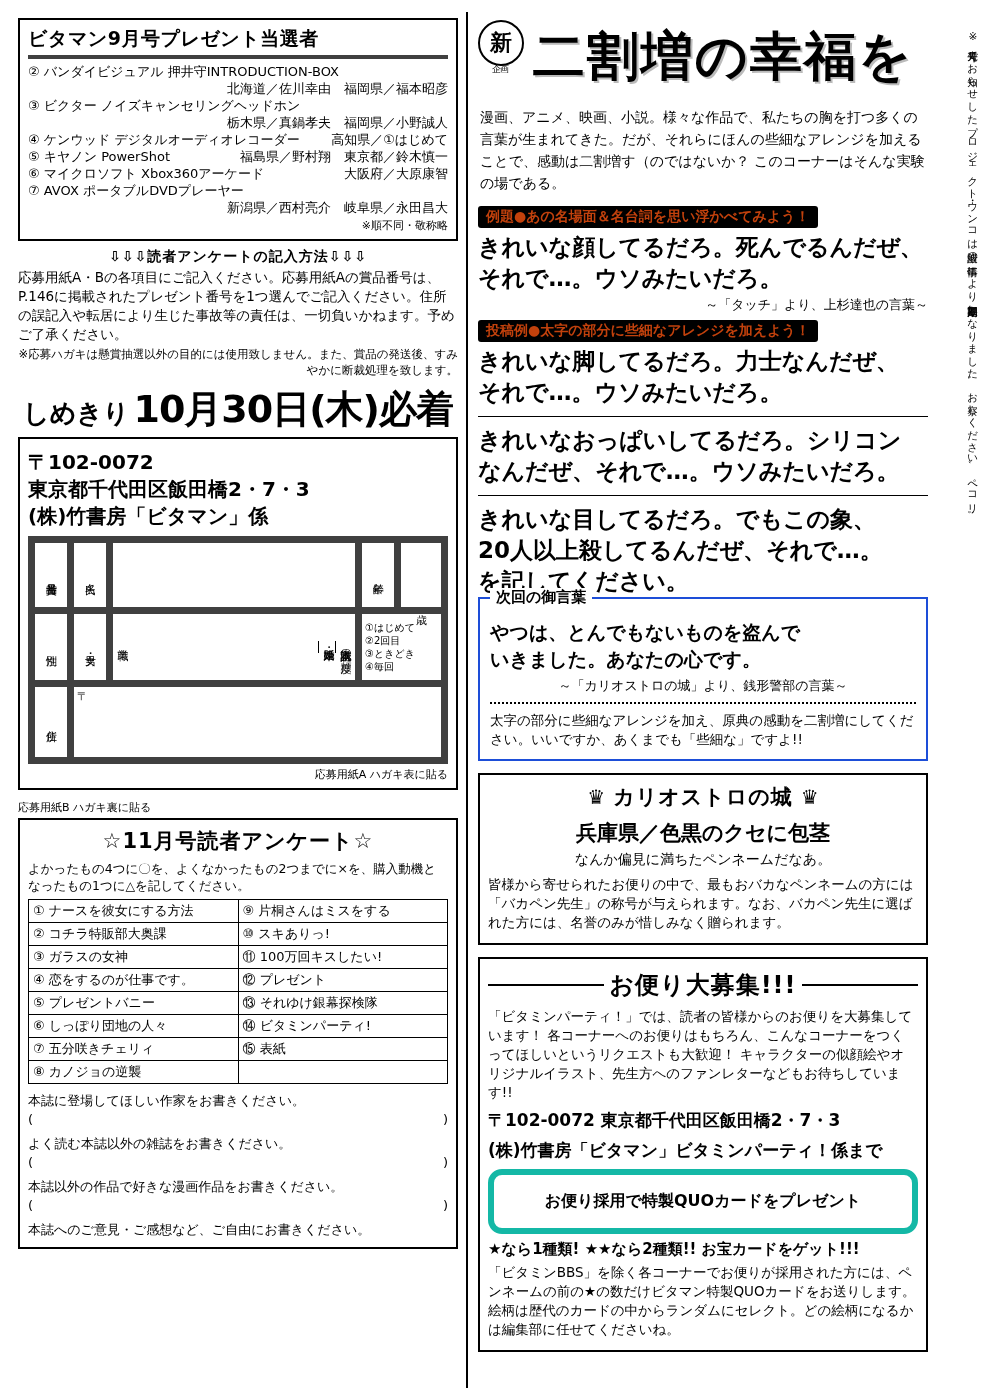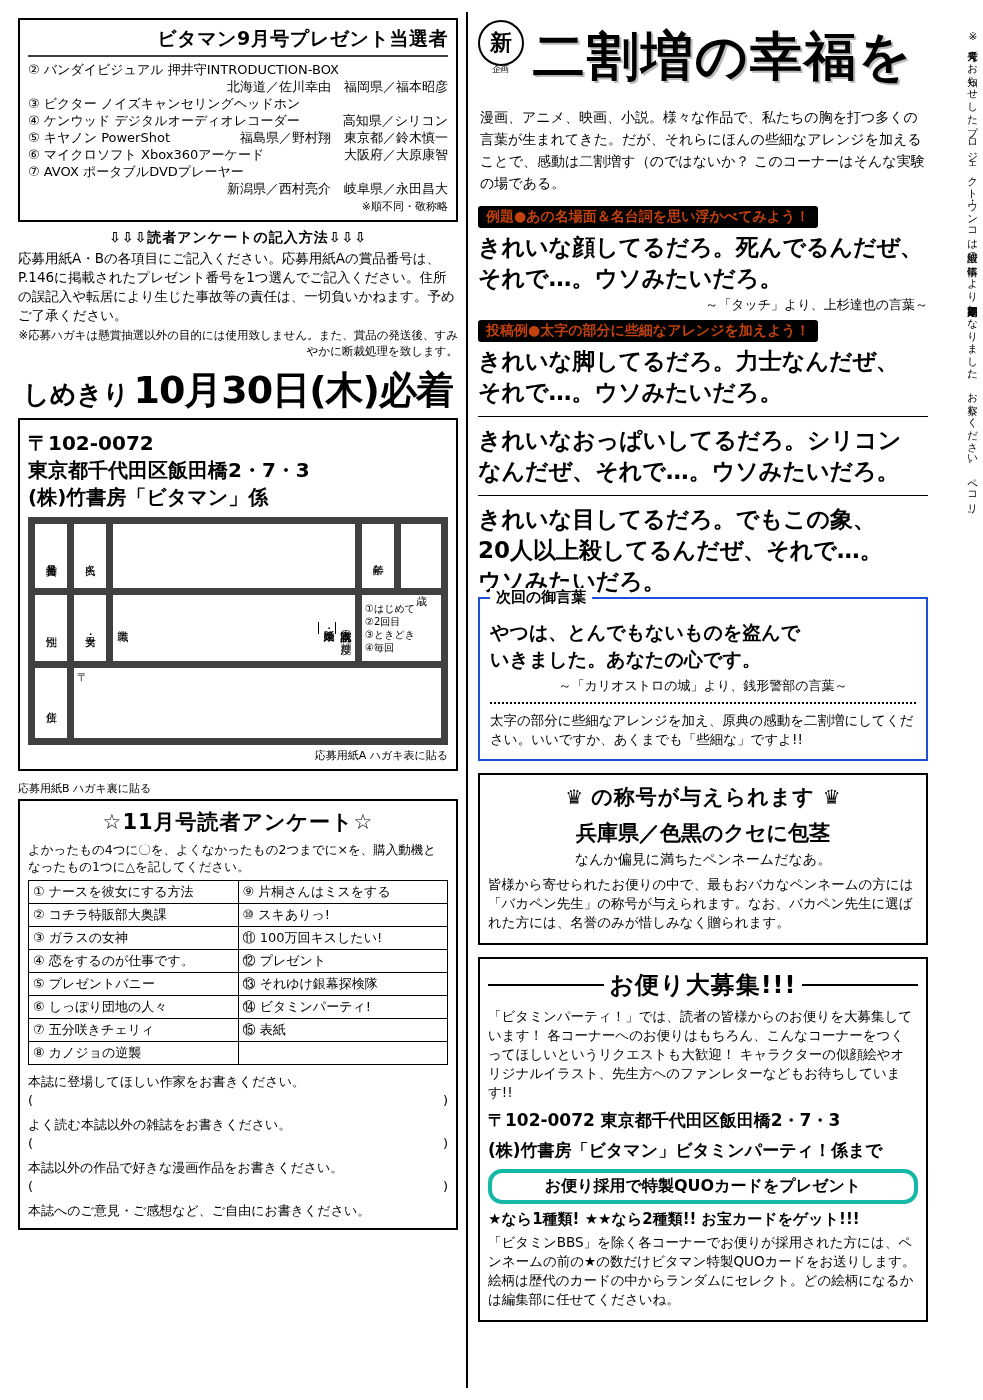--- a/index.html
+++ b/index.html
@@ -21,22 +21,22 @@
     writing-mode:vertical-rl;text-orientation:upright;
     font-size:10.5px;line-height:13px;letter-spacing:.5px;
   }
 
   
   .box{border:2px solid #000;box-sizing:border-box;}
 
   
   .winners{padding:4px 8px 6px 8px;}
   .winners h2{
-    margin:2px 0 4px 0;font-size:19px;text-align:right;font-weight:bold;
-    letter-spacing:.5px;border-bottom:2px solid #404040;padding-bottom:3px;
+    margin:2px 0 4px 0;font-size:19px;text-align:left;font-weight:bold;
+    letter-spacing:.5px;border-bottom:4px solid #404040;padding-bottom:3px;
   }
   .wrow{display:flex;font-size:13px;line-height:17px;white-space:nowrap;}
   .wrow .t{flex:1;}
   .wrow .n{text-align:right;}
   .wsub{font-size:13px;line-height:17px;text-align:right;}
   .wnote{font-size:11px;text-align:right;margin-top:2px;}
 
   
   .howto{margin-top:7px;}
   .howto .title{font-size:14px;font-weight:bold;text-align:center;letter-spacing:1px;}
@@ -107,22 +107,22 @@
   .penname{text-align:center;font-size:21px;font-weight:bold;margin:8px 0 4px;}
   .penline{text-align:center;font-size:14px;margin-bottom:6px;}
   .sect p{font-size:13.5px;line-height:19px;margin:3px 0;}
 
   
   .otayori-h{display:flex;align-items:center;justify-content:center;gap:6px;margin:2px 0 6px;}
   .otayori-h .t{font-size:24px;font-weight:bold;letter-spacing:1px;}
   .deco{flex:1;border-top:2px solid #000;}
   .addr2{font-size:17px;font-weight:bold;line-height:24px;margin:6px 0 4px;}
   .banner{
-    border:4px solid #14b8a6;border-radius:14px;text-align:center;
-    font-size:16px;font-weight:bold;padding:3px 4px;margin:7px 0 5px;
+    border:6px solid #14b8a6;border-radius:14px;text-align:center;
+    font-size:16px;font-weight:bold;padding:16px 4px;margin:7px 0 5px;
   }
   .star{font-size:15px;font-weight:bold;line-height:21px;}
 </style>
 </head>
 <body>
 
 <div class="page">
 
   <div class="vline"></div>
 
@@ -131,23 +131,24 @@
     <div class="box winners">
       <h2>ビタマン9月号プレゼント当選者</h2>
 
       <div class="wrow">
         <span class="t">② バンダイビジュアル 押井守INTRODUCTION-BOX</span>
       </div>
       <div class="wsub">北海道／佐川幸由　福岡県／福本昭彦</div>
       <div class="wrow">
         <span class="t">③ ビクター ノイズキャンセリングヘッドホン</span>
       </div>
+      <div class="wsub">栃木県／真鍋孝夫　福岡県／小野誠人</div>
       <div class="wrow">
         <span class="t">④ ケンウッド デジタルオーディオレコーダー</span>
-        <span class="n">高知県／シリコン</span>
+        <span class="n">高知県／①はじめて</span>
       </div>
       <div class="wrow">
         <span class="t">⑤ キヤノン PowerShot</span>
         <span class="n">福島県／野村翔　東京都／鈴木慎一</span>
       </div>
       <div class="wrow">
         <span class="t">⑥ マイクロソフト Xbox360アーケード</span>
         <span class="n">大阪府／大原康智</span>
       </div>
       <div class="wrow">
@@ -319,37 +320,37 @@
     </div>
     <hr class="rule">
     <div>
       <div class="bigline">きれいなおっぱいしてるだろ。シリコン</div>
       <div class="bigline">なんだぜ、それで…。ウソみたいだろ。</div>
     </div>
     <hr class="rule">
     <div>
       <div class="bigline">きれいな目してるだろ。でもこの象、</div>
       <div class="bigline">20人以上殺してるんだぜ、それで…。</div>
-      <div class="bigline plain">ウソみたいだろ。</div>
+      <div class="bigline plain">を記してください。</div>
     </div>
 
     <div class="nextbox">
       <div class="tag">次回の御言葉</div>
       <div class="l">やつは、とんでもないものを盗んで</div>
       <div class="l">いきました。あなたの心です。</div>
       <div class="at">～「カリオストロの城」より、銭形警部の言葉～</div>
       <hr class="dashed">
       <div class="note">太字の部分に些細なアレンジを加え、原典の感動を二割増にしてください。いいですか、あくまでも「些細な」ですよ!!</div>
     </div>
 
     
     <div class="sect">
       <div class="crowned">
         <span class="crown">♛</span>
-        <span class="sect-title">の称号が与えられます</span>
+        <span class="sect-title">カリオストロの城</span>
         <span class="crown">♛</span>
       </div>
       <div class="penname">兵庫県／色黒のクセに包茎</div>
       <div class="penline">なんか偏見に満ちたペンネームだなあ。</div>
       <p>皆様から寄せられたお便りの中で、最もおバカなペンネームの方には「バカペン先生」の称号が与えられます。なお、バカペン先生に選ばれた方には、名誉のみが惜しみなく贈られます。</p>
     </div>
 
     
     <div class="sect">
       <div class="otayori-h">

